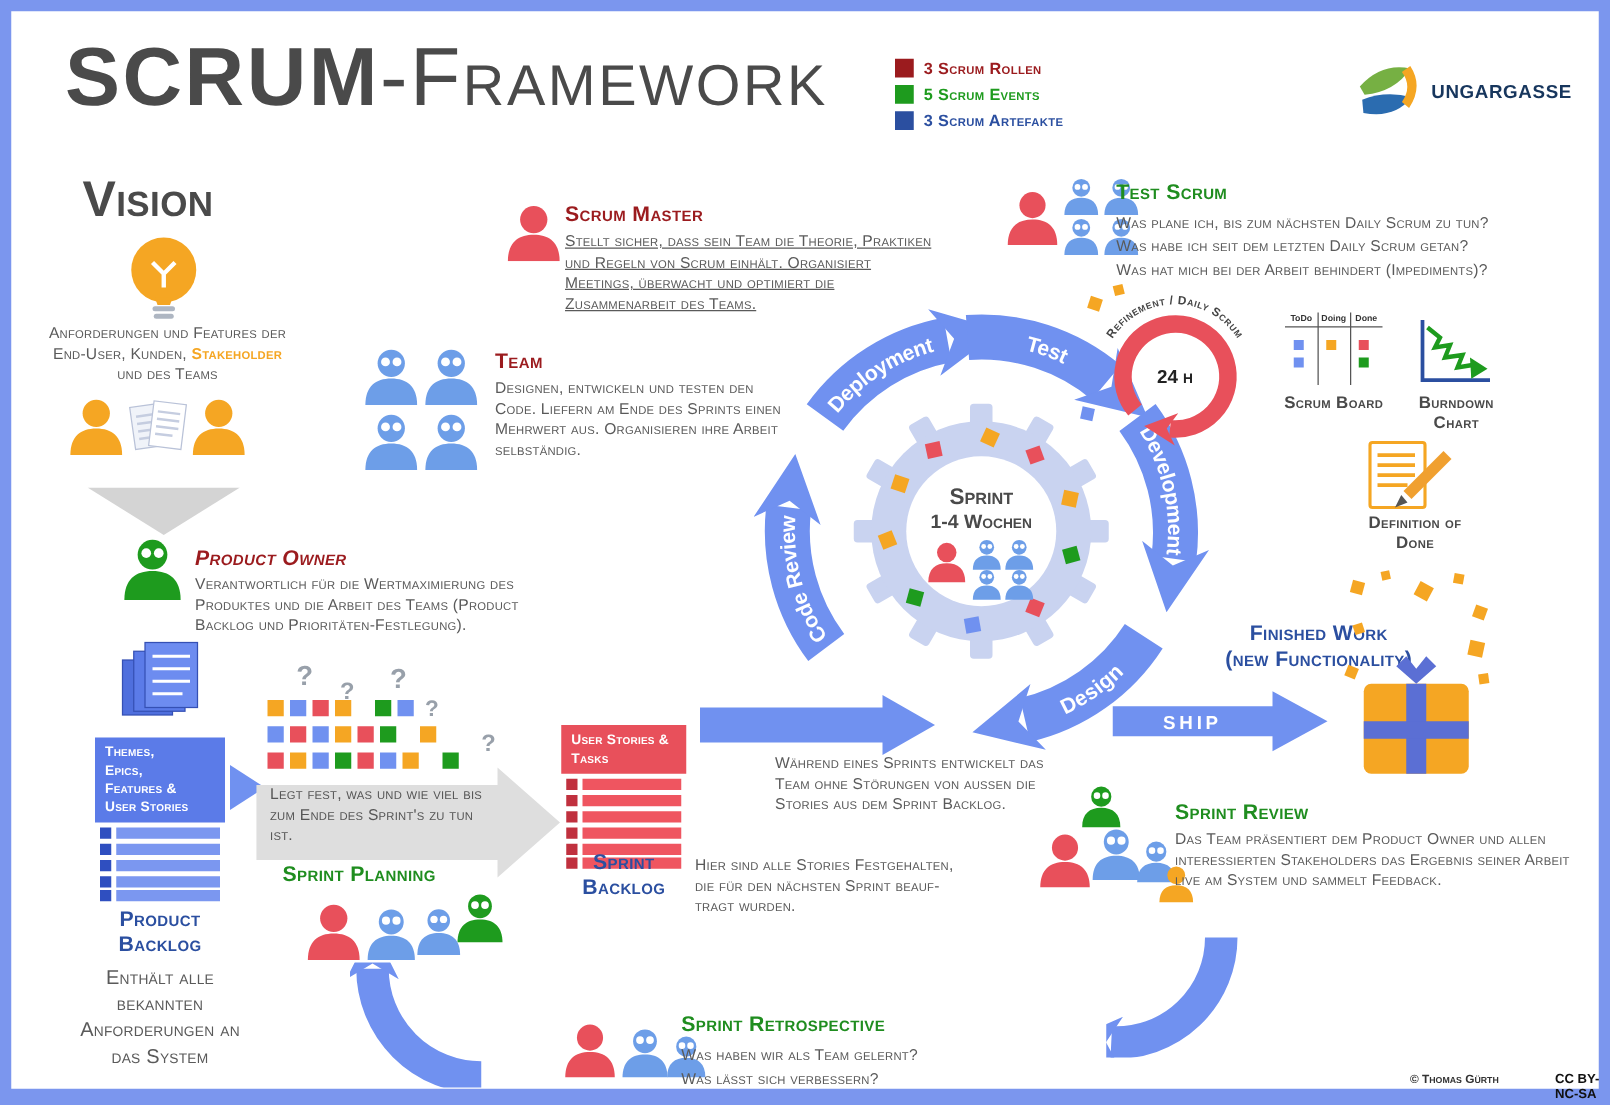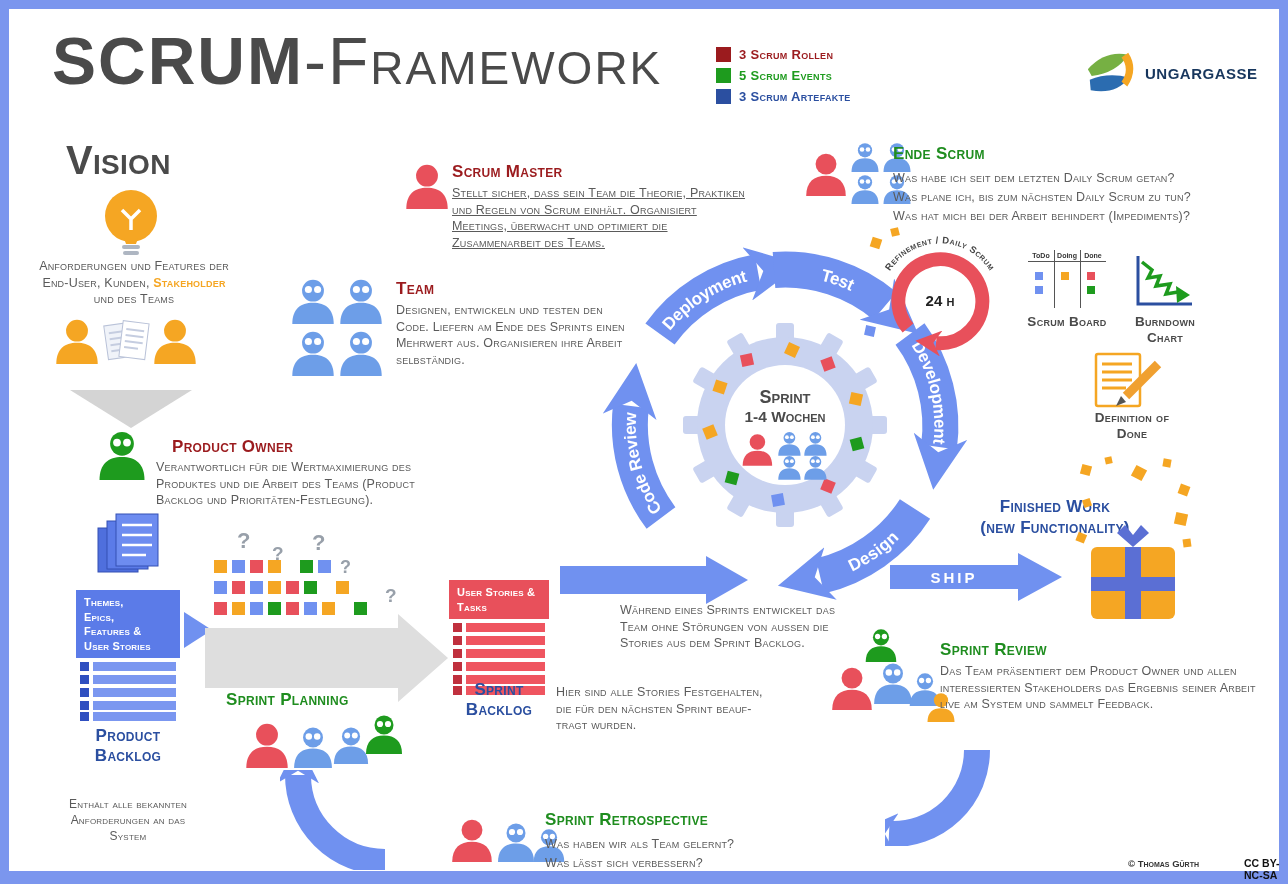--- a/index.html
+++ b/index.html
@@ -130,21 +130,21 @@
       <use href="#sym-person"></use>
     </svg>
 
   <svg class="abs" style="left:70px;top:390px;" width="122" height="38" viewBox="0 0 122 38">
     <polygon points="0,0 122,0 61,38" fill="#d4d4d4"></polygon>
   </svg>
 
   <svg class="pi" style="left:97px;top:430px;color:var(--green);" width="50" height="50" viewBox="0 0 40 40">
       <use href="#sym-person-g"></use>
     </svg>
-  <div class="abs hd t-dr" style="left:172px;top:437px;">Product Owner</div>
+  <div class="abs hd t-dr" style="left:156px;top:437px;font-style:italic;">Product Owner</div>
   <div class="abs body-txt" style="left:156px;top:459px;width:305px;">Verantwortlich für die Wertmaximierung des Produktes und die Arbeit des Teams (Product Backlog und Prioritäten-Festlegung).</div>
 
   <svg class="abs" style="left:96px;top:512px;" width="66" height="62" viewBox="0 0 66 62">
     <rect x="2" y="16" width="40" height="44" fill="#4f6fdd" stroke="#3550b4"></rect>
     <rect x="11" y="9" width="41" height="48" fill="#5b7be8" stroke="#3550b4"></rect>
     <rect x="20" y="2" width="42" height="52" fill="#6d8cf0" stroke="#3550b4"></rect>
     <path d="M26,13 H56 M26,23 H56 M26,33 H56 M26,43 H50" stroke="#fff" stroke-width="2.5"></path>
   </svg>
 
   <div class="abs blue-box" style="left:76px;top:590px;width:104px;background:#fff;">
@@ -174,21 +174,21 @@
         <div class="b-sq"></div>
         <div class="b-bar"></div>
       </div>
   </div>
 
   <svg class="abs" style="left:184px;top:612px;" width="30" height="36" viewBox="0 0 30 36">
     <polygon points="0,0 28,18 0,36" fill="var(--arrow)"></polygon>
   </svg>
 
   <div class="abs hd t-bl ctr" style="left:88px;top:726px;width:80px;line-height:1.15;">Product Backlog</div>
-  <div class="abs body-txt ctr" style="left:58px;top:772px;width:140px;font-size:12px;margin-top:25px;">Enthält alle bekannten Anforderungen an das System</div>
+  <div class="abs body-txt ctr" style="left:58px;top:772px;width:140px;font-size:16px;">Enthält alle bekannten Anforderungen an das System</div>
 
   <svg class="pi" style="left:404px;top:163px;color:var(--red);" width="46" height="46" viewBox="0 0 40 40">
       <use href="#sym-person"></use>
     </svg>
   <div class="abs hd t-dr" style="left:452px;top:162px;">Scrum Master</div>
   <div class="abs body-txt" style="left:452px;top:185px;width:295px;text-decoration:underline;">Stellt sicher, dass sein Team die Theorie, Praktiken und Regeln von Scrum einhält. Organisiert Meetings, überwacht und optimiert die Zusammenarbeit des Teams.</div>
 
   <svg class="pi" style="left:290px;top:278px;color:var(--blue);" width="46" height="46" viewBox="0 0 40 40">
       <use href="#sym-person-g"></use>
     </svg>
@@ -228,20 +228,21 @@
   <div class="sq c-bl" style="left:250px;top:602px;"></div>
   <div class="sq c-gr" style="left:268px;top:602px;"></div>
   <div class="sq c-rd" style="left:286px;top:602px;"></div>
   <div class="sq c-bl" style="left:304px;top:602px;"></div>
   <div class="sq c-or" style="left:322px;top:602px;"></div>
   <div class="sq c-gr" style="left:354px;top:602px;"></div>
 
   <svg class="abs" style="left:205px;top:612px;" width="245" height="92" viewBox="0 0 245 92">
     <path d="M0,16 H193 V2 L243,46 L193,90 V76 H0 Z" fill="#dedede"></path>
   </svg>
+  <div class="abs body-txt" style="left:216px;top:627px;width:172px;color:#555;">Legt fest, was und wie viel bis zum Ende des Sprint's zu tun ist.</div>
 
   <div class="abs hd t-gr" style="left:226px;top:690px;">Sprint Planning</div>
 
   <svg class="pi" style="left:244px;top:722px;color:var(--red);" width="46" height="46" viewBox="0 0 40 40">
       <use href="#sym-person"></use>
     </svg>
   <svg class="pi" style="left:292px;top:726px;color:var(--blue);" width="42" height="42" viewBox="0 0 40 40">
       <use href="#sym-person-g"></use>
     </svg>
   <svg class="pi" style="left:332px;top:726px;color:var(--blue);" width="38" height="38" viewBox="0 0 40 40">
@@ -378,24 +379,24 @@
   <svg class="pi" style="left:882px;top:142px;color:var(--blue);" width="30" height="30" viewBox="0 0 40 40">
       <use href="#sym-person-g"></use>
     </svg>
   <svg class="pi" style="left:850px;top:174px;color:var(--blue);" width="30" height="30" viewBox="0 0 40 40">
       <use href="#sym-person-g"></use>
     </svg>
   <svg class="pi" style="left:882px;top:174px;color:var(--blue);" width="30" height="30" viewBox="0 0 40 40">
       <use href="#sym-person-g"></use>
     </svg>
 
-  <div class="abs hd t-gr" style="left:893px;top:144px;">Ende Scrum</div>
+  <div class="abs hd t-gr" style="left:893px;top:144px;">Test Scrum</div>
   <div class="abs body-txt" style="left:893px;top:169px;width:345px;line-height:1.5;">
+    <div>Was plane ich, bis zum nächsten Daily Scrum zu tun?</div>
     <div>Was habe ich seit dem letzten Daily Scrum getan?</div>
-    <div>Was plane ich, bis zum nächsten Daily Scrum zu tun?</div>
     <div>Was hat mich bei der Arbeit behindert (Impediments)?</div>
   </div>
 
   <div class="abs" style="left:1028px;top:250px;width:78px;height:58px;background:#fff;">
     <div class="board-head">
       <div>ToDo</div>
       <div>Doing</div>
       <div>Done</div>
     </div>
     <div class="vline" style="left:26px;top:0;height:58px;"></div>

